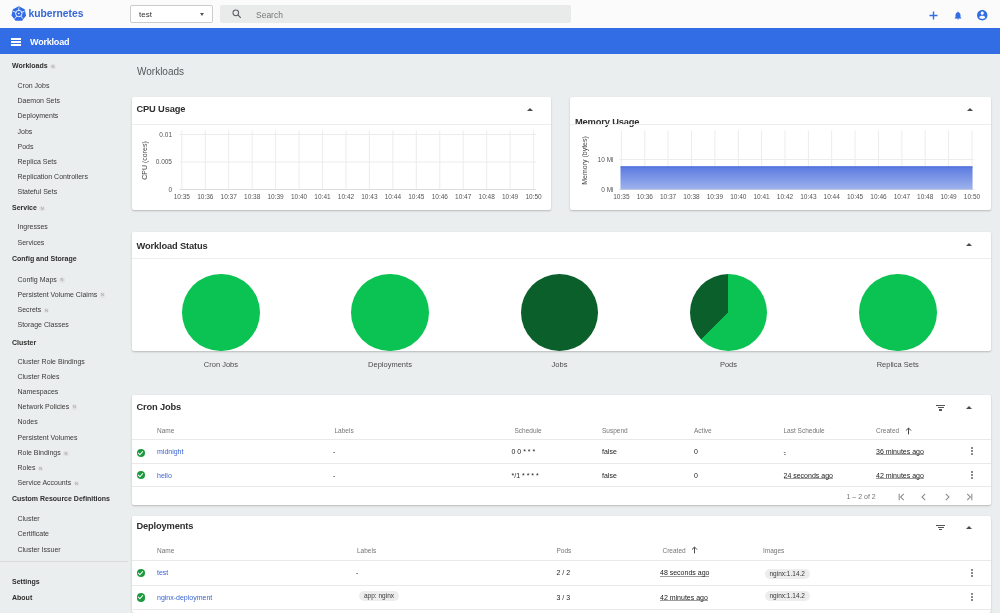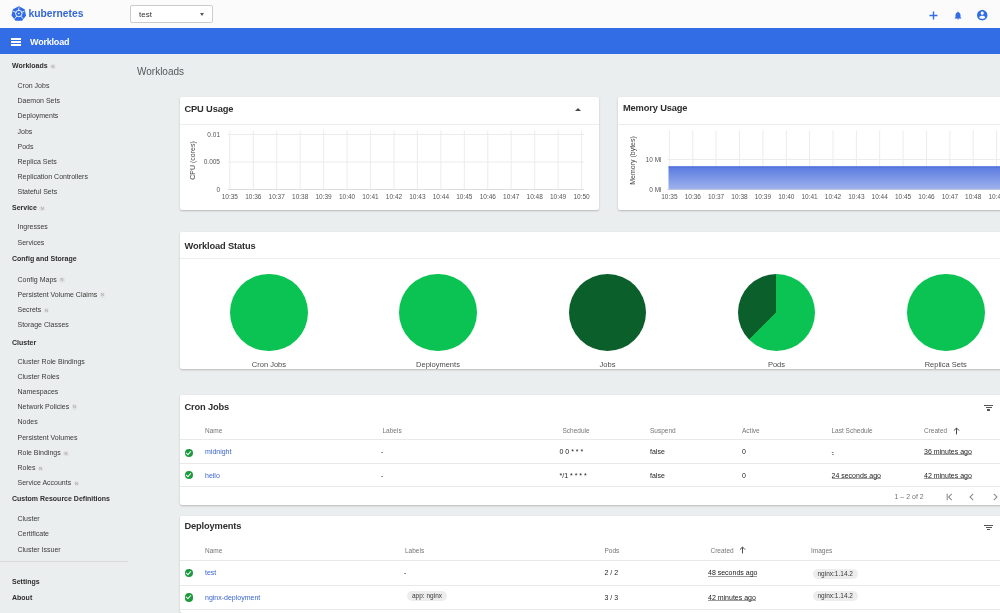--- a/index.html
+++ b/index.html
@@ -18,21 +18,21 @@
 #toolbar { position:absolute; left:0; top:28px; width:1000px; height:26px; background:#326de6; }
 #toolbar .bar { position:absolute; left:11px; width:9.5px; height:1.5px; background:#fff; }
 #toolbar .title { position:absolute; left:30px; top:8.5px; font-size:9px; font-weight:bold; color:#fff; letter-spacing:-0.2px; }
 
 .sb { position:absolute; height:10px; line-height:10px; font-size:7px; color:#3a3a3a; white-space:nowrap; }
 .sb.hd { font-weight:bold; color:#2e2e2e; left:12px; }
 .sb.it { left:17.5px; }
 .badge { display:inline-block; width:5.5px; height:5.5px; border-radius:50%; background:#e2e2e2; color:#999; font-size:4px; line-height:5.5px; text-align:center; vertical-align:0.5px; margin-left:2.5px; font-weight:normal; }
 #sbdiv { position:absolute; left:0; top:561px; width:128px; height:1px; background:#dadada; }
 
-.card { position:absolute; background:#fff; border-radius:2px; box-shadow:0 1px 2px rgba(0,0,0,0.22);margin-left:48px; }
+.card { position:absolute; background:#fff; border-radius:2px; box-shadow:0 1px 2px rgba(0,0,0,0.22); }
 .cardtitle { position:absolute; left:5px; font-size:9.3px; font-weight:bold; color:#2e2e2e; letter-spacing:-0.15px; }
 .carddiv { position:absolute; left:0; width:100%; height:1px; background:#ededed; }
 .caret { position:absolute; width:0; height:0; border-left:3.2px solid transparent; border-right:3.2px solid transparent; border-bottom:3.2px solid #4a4a4a; }
 .flt div { position:absolute; background:#555; height:1.2px; }
 #wl-title { position:absolute; left:137px; top:65.5px; font-size:10px; color:#55585c; }
 .pie { position:absolute; width:77.5px; height:77.5px; border-radius:50%; }
 .pielabel { position:absolute; top:128px; width:100px; text-align:center; font-size:7.5px; color:#4c4c4c; }
 
 .th { position:absolute; font-size:6.5px; color:#757575; height:8px; line-height:8px; }
 .td { position:absolute; font-size:7px; color:#212121; height:9px; line-height:9px; white-space:nowrap; }
@@ -59,20 +59,27 @@
       <line x1="13.1" y1="13.9" x2="10.6" y2="10.9"></line>
       <line x1="14.7" y1="5.7" x2="11.1" y2="7.2"></line>
       <circle cx="8.5" cy="8.2" r="0.9" fill="#fff" stroke="none"></circle>
     </g>
   </svg>
   <div id="brand">kubernetes</div>
   <div id="nsselect">
       <div class="txt">test</div>
       <div class="car"></div>
     </div>
+  <div id="search">
+    <svg class="abs" style="left:12px;top:4px" width="10" height="10" viewBox="0 0 10 10">
+        <circle cx="3.8" cy="3.8" r="2.8" fill="none" stroke="#5f6368" stroke-width="1.1"></circle>
+        <line x1="6" y1="6" x2="8.8" y2="8.8" stroke="#5f6368" stroke-width="1.1"></line>
+      </svg>
+    <div class="ph">Search</div>
+  </div>
   <svg class="abs" style="left:929px;top:11px" width="9" height="9" viewBox="0 0 9 9">
       <path d="M4.5 0.5 V8.5 M0.5 4.5 H8.5" stroke="#326de6" stroke-width="1.4"></path>
     </svg>
   <svg class="abs" style="left:953px;top:10px" width="10" height="11" viewBox="0 0 24 24">
       <path fill="#326de6" d="M12 22c1.1 0 2-.9 2-2h-4c0 1.1.9 2 2 2zm6-6v-5c0-3.07-1.63-5.64-4.5-6.32V4c0-.83-.67-1.5-1.5-1.5s-1.5.67-1.5 1.5v.68C7.64 5.36 6 7.92 6 11v5l-2 2v1h16v-1l-2-2z"></path>
     </svg>
   <svg class="abs" style="left:976px;top:9px" width="12.5" height="12.5" viewBox="0 0 24 24">
       <path fill="#326de6" d="M12 2C6.48 2 2 6.48 2 12s4.48 10 10 10 10-4.48 10-10S17.52 2 12 2zm0 3c1.66 0 3 1.34 3 3s-1.34 3-3 3-3-1.34-3-3 1.34-3 3-3zm0 14.2c-2.5 0-4.71-1.28-6-3.22.03-1.99 4-3.08 6-3.08 1.99 0 5.97 1.09 6 3.08-1.29 1.94-3.5 3.22-6 3.22z"></path>
     </svg>
 </div>
@@ -167,21 +174,21 @@
         <text x="307.8" y="74.3">10:46</text>
         <text x="331.2" y="74.3">10:47</text>
         <text x="354.7" y="74.3">10:48</text>
         <text x="378.1" y="74.3">10:49</text>
         <text x="401.6" y="74.3">10:50</text>
     </g>
   </svg>
 </div>
 
 <div class="card" id="memcard" style="left:570px;top:97px;width:420.5px;height:113px">
-  <div class="cardtitle" style="top:6px">Memory Usage</div>
+  <div class="cardtitle" style="top:20px">Memory Usage</div>
   <div class="caret" style="left:396.5px;top:11px"></div>
   <div class="carddiv" style="top:27px"></div>
   <svg width="420" height="85" style="position:absolute;left:0;top:28px" viewBox="0 0 420 85">
     <defs>
       <linearGradient id="memg" x1="0" y1="0" x2="0" y2="1">
         <stop offset="0" stop-color="#5c7ce1"></stop>
           <stop offset="1" stop-color="#9fb3ec"></stop>
       </linearGradient>
     </defs>
     <g stroke="#ececec" stroke-width="1">
@@ -225,21 +232,21 @@
         <text x="285.1" y="74.3">10:45</text>
         <text x="308.5" y="74.3">10:46</text>
         <text x="331.9" y="74.3">10:47</text>
         <text x="355.2" y="74.3">10:48</text>
         <text x="378.6" y="74.3">10:49</text>
         <text x="402" y="74.3">10:50</text>
     </g>
   </svg>
 </div>
 
-<div class="card" id="wscard" style="left:131.5px;top:231.5px;width:859px;height:137px">
+<div class="card" id="wscard" style="left:131.5px;top:231.5px;width:859px;height:119px">
   <div class="cardtitle" style="top:9px">Workload Status</div>
   <div class="caret" style="left:834.7px;top:11px"></div>
   <div class="carddiv" style="top:26px"></div>
   <div class="pie" style="left:50.7px;top:42.3px;background:#0bc352"></div>
   <div class="pie" style="left:219.8px;top:42.3px;background:#0bc352"></div>
   <div class="pie" style="left:389.3px;top:42.3px;background:#0b5f2b"></div>
   <div class="pie" style="left:558.3px;top:42.3px;background:conic-gradient(#0bc352 0deg 225deg, #0b5f2b 225deg 360deg)"></div>
   <div class="pie" style="left:727.5px;top:42.3px;background:#0bc352"></div>
   <div class="pielabel" style="left:39.4px">Cron Jobs</div>
   <div class="pielabel" style="left:208.5px">Deployments</div>

